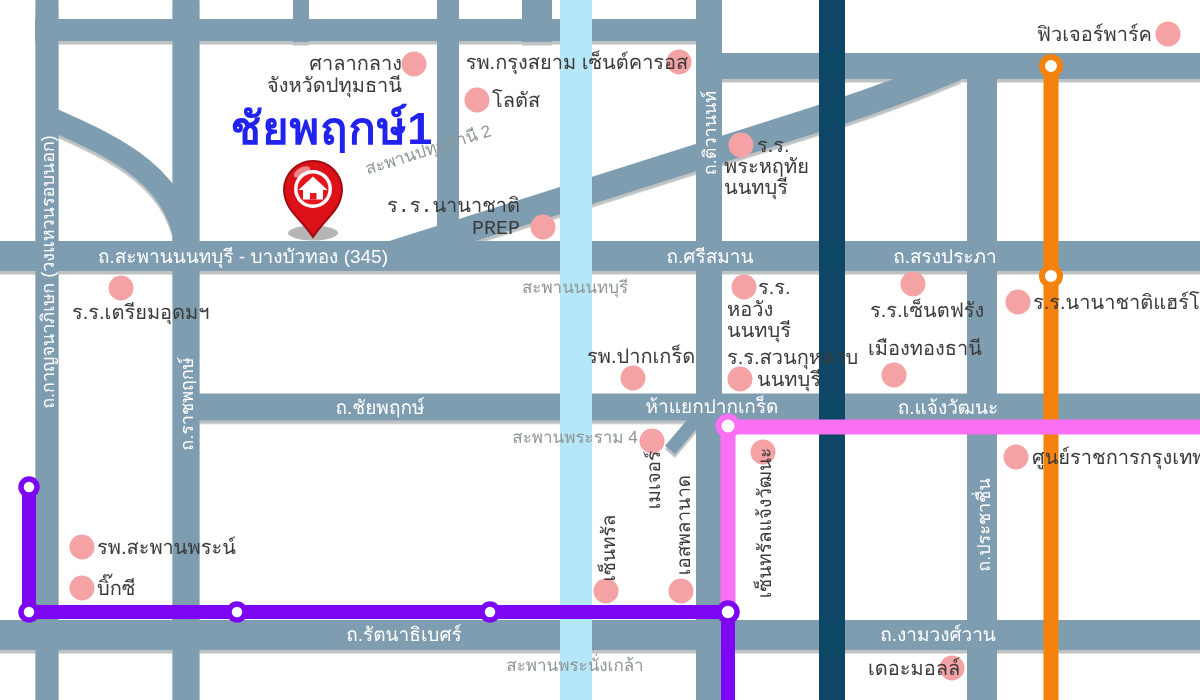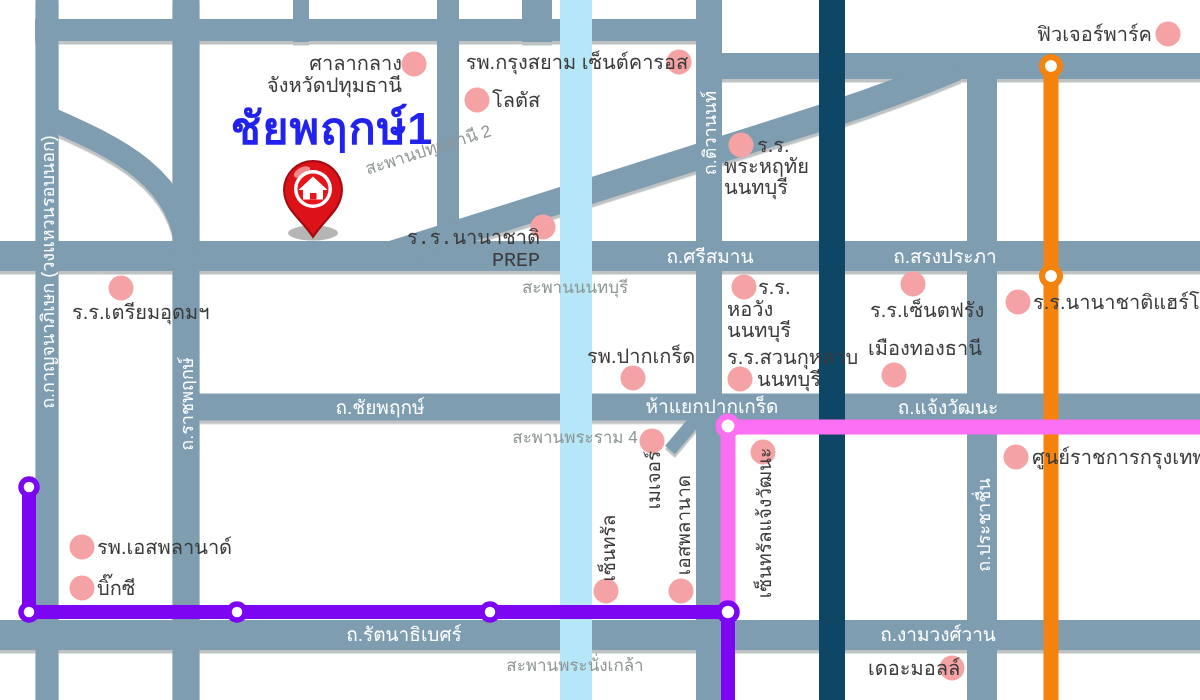--- a/index.html
+++ b/index.html
@@ -83,20 +83,21 @@
       <circle cx="313" cy="189" r="15.5" fill="#e5151c"></circle>
       <polygon points="313,176.5 298.5,190 327.5,190" fill="#ffffff"></polygon>
       <rect x="303" y="188.5" width="20" height="11" fill="#ffffff"></rect>
       <rect x="310" y="193" width="6.5" height="6.5" fill="#e5151c"></rect>
       <ellipse cx="302" cy="172" rx="9" ry="4.5" fill="#ffffff" opacity="0.5" transform="rotate(-28 302 172)"></ellipse>
     </g>
   </svg>
 
   <div class="title" style="left:332px;top:128px;">ชัยพฤกษ์1</div>
 
+  <div class="lbl road-lbl c" style="left:243px;top:256px;">ถ.สะพานนนทบุรี - บางบัวทอง (345)</div>
   <div class="lbl road-lbl c" style="left:710px;top:256px;">ถ.ศรีสมาน</div>
   <div class="lbl road-lbl c" style="left:945px;top:256px;">ถ.สรงประภา</div>
   <div class="lbl road-lbl c" style="left:380px;top:407px;">ถ.ชัยพฤกษ์</div>
   <div class="lbl road-lbl c" style="left:712px;top:406px;">ห้าแยกปากเกร็ด</div>
   <div class="lbl road-lbl c" style="left:948px;top:407px;">ถ.แจ้งวัฒนะ</div>
   <div class="lbl road-lbl c" style="left:404px;top:634px;">ถ.รัตนาธิเบศร์</div>
   <div class="lbl road-lbl c" style="left:938px;top:634px;text-align:right;">ถ.งามวงศ์วาน</div>
   <div class="lbl road-lbl v" style="left:47px;top:272px;font-size:18px;">ถ.กาญจนาภิเษก (วงแหวนรอบนอก)</div>
   <div class="lbl road-lbl v" style="left:186px;top:404px;font-size:18px;">ถ.ราชพฤกษ์</div>
   <div class="lbl road-lbl v" style="left:709px;top:133px;font-size:18px;">ถ.ติวานนท์</div>
@@ -128,40 +129,40 @@
   <div class="dot" style="left:681px;top:591px;"></div>
   <div class="dot" style="left:606px;top:591px;"></div>
   <div class="dot" style="left:763px;top:452px;"></div>
 
   <div class="lbl r mline" style="left:402px;top:76px;">
     <div>ศาลากลาง</div>
     <div>จังหวัดปทุมธานี</div>
   </div>
   <div class="lbl c" style="left:577px;top:62px;">รพ.กรุงสยาม เซ็นต์คารอส</div>
   <div class="lbl l" style="left:492px;top:100px;">โลตัส</div>
-  <div class="lbl r mline" style="left:540px;top:218px;margin-top:32px;">
+  <div class="lbl r mline" style="left:520px;top:218px;">
     <div>ร.ร.นานาชาติ</div>
     <div>PREP</div>
   </div>
   <div class="lbl r" style="left:1152px;top:34px;">ฟิวเจอร์พาร์ค</div>
   <div class="lbl l" style="left:757px;top:145px;">ร.ร.</div>
   <div class="lbl l" style="left:724px;top:166px;">พระหฤทัย</div>
   <div class="lbl l" style="left:724px;top:187px;">นนทบุรี</div>
   <div class="lbl l" style="left:587px;top:356px;">รพ.ปากเกร็ด</div>
   <div class="lbl l" style="left:72px;top:312px;">ร.ร.เตรียมอุดมฯ</div>
   <div class="lbl l" style="left:758px;top:287px;">ร.ร.</div>
   <div class="lbl l" style="left:727px;top:309px;">หอวัง</div>
   <div class="lbl l" style="left:727px;top:330px;">นนทบุรี</div>
   <div class="lbl l" style="left:727px;top:357px;">ร.ร.สวนกุหลาบ</div>
   <div class="lbl l" style="left:757px;top:379px;">นนทบุรี</div>
   <div class="lbl l" style="left:868px;top:348px;">เมืองทองธานี</div>
   <div class="lbl l" style="left:870px;top:310px;">ร.ร.เซ็นตฟรัง</div>
   <div class="lbl l" style="left:1033px;top:302px;">ร.ร.นานาชาติแฮร์โรว์</div>
   <div class="lbl l" style="left:1032px;top:457px;">ศูนย์ราชการกรุงเทพฯ</div>
-  <div class="lbl l" style="left:97px;top:547px;">รพ.เอสพลานาด์</div>
+  <div class="lbl l" style="left:97px;top:547px;">รพ.สะพานพระน์</div>
   <div class="lbl l" style="left:97px;top:588px;">บิ๊กซี</div>
   <div class="lbl l" style="left:868px;top:668px;">เดอะมอลล์</div>
   <div class="lbl v" style="left:653px;top:480px;font-size:19px;">เมเจอร์</div>
   <div class="lbl v" style="left:683px;top:525px;font-size:19px;">เอสพลานาด</div>
   <div class="lbl v" style="left:608px;top:548px;font-size:19px;">เซ็นทรัล</div>
   <div class="lbl v" style="left:764px;top:523px;font-size:19px;">เซ็นทรัลแจ้งวัฒนะ</div>
 
 </div>
 
 </body></html>

